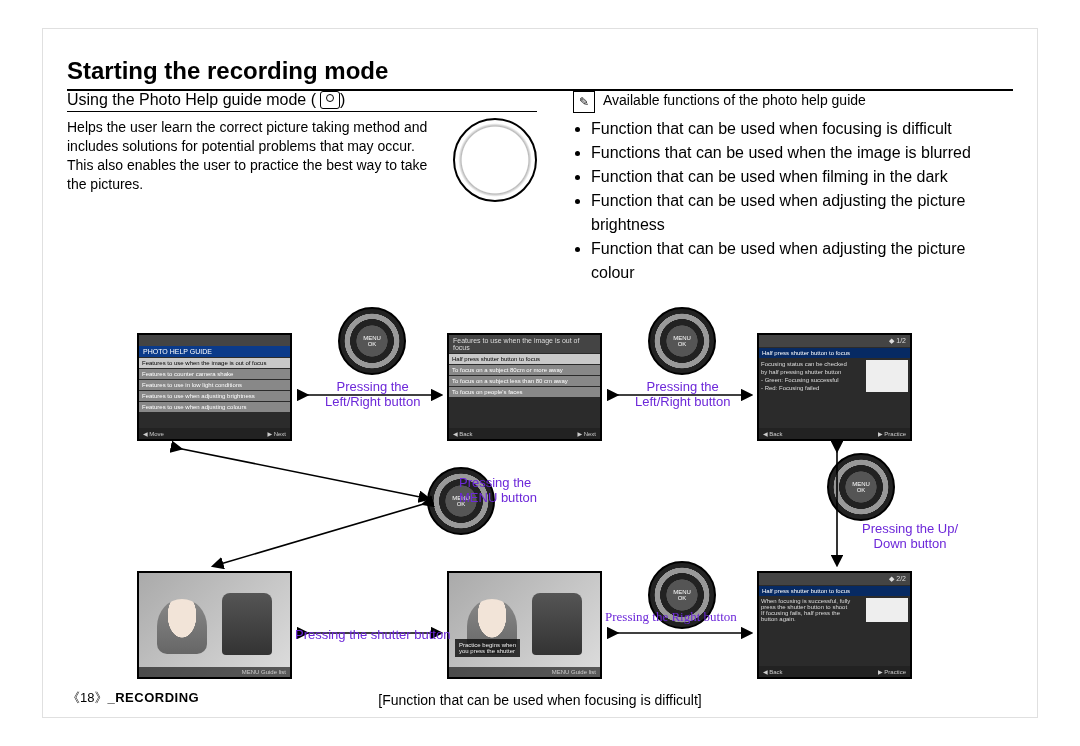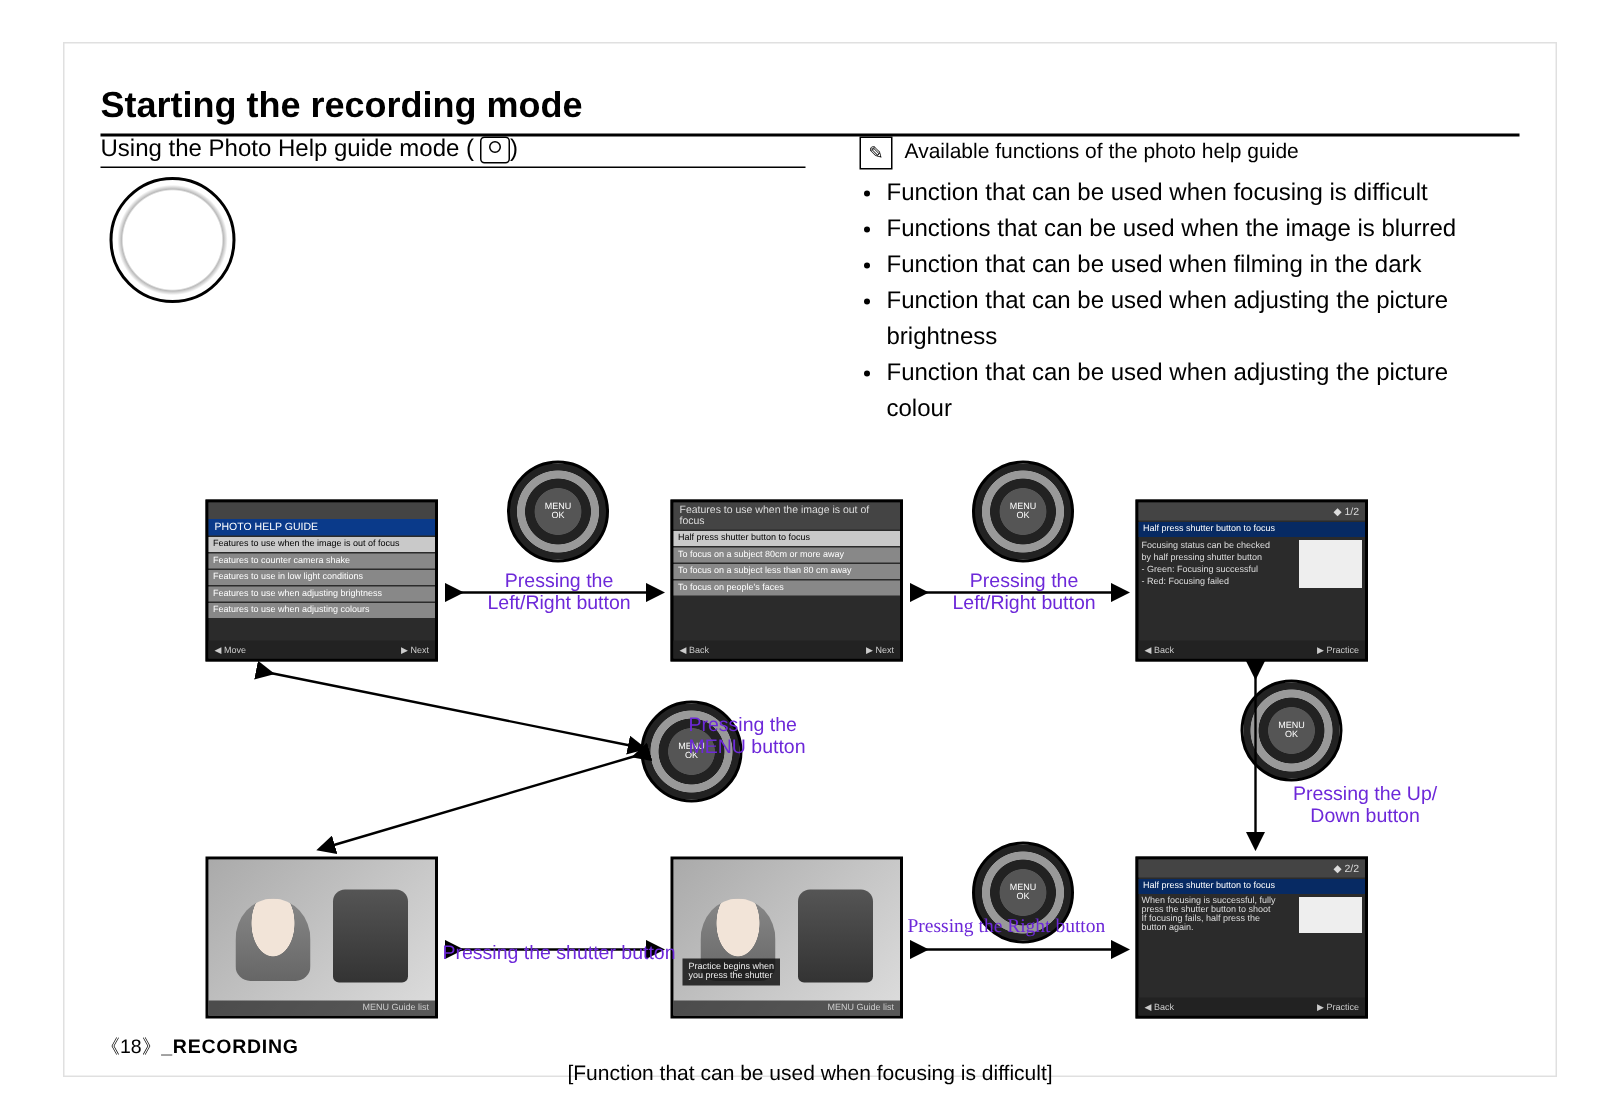--- a/index.html
+++ b/index.html
@@ -131,21 +131,21 @@
     position:absolute;
     font-size: 13px;
     text-align:center;
     color:#6d28d9;
     white-space: nowrap;
   }
   svg.arrow { position:absolute; overflow:visible; }
   .caption {
     text-align:center;
     font-size:14px;
-    margin-top:16px;
+    margin-top:1px;
   }
   .footer {
     position: absolute;
     left: 24px;
     bottom: 10px;
     font-size: 13px;
   }
   .footer b { letter-spacing: 0.5px; }
   .twoarrow .head{fill:#000;}
 </style>
@@ -157,20 +157,21 @@
   <div class="title">Starting the recording mode</div>
 
   <div class="cols">
     <div class="left-col">
       <div class="subhead-row">
         <span class="subhead">Using the Photo Help guide mode (</span>
         <span class="mini-icon"></span>
         <span class="subhead">)</span>
       </div>
       <div style="display:flex;gap:8px;">
+        <div class="body-text" style="flex:1;">Helps the user learn the correct picture taking method and includes solutions for potential problems that may occur. This also enables the user to practice the best way to take the pictures.</div>
         <div class="dial"></div>
       </div>
     </div>
 
     <div class="right-col">
       <div class="note-row">
         <div class="note-icon">✎</div>
         <div class="body-text">Available functions of the photo help guide</div>
       </div>
       <ul class="bullets">

